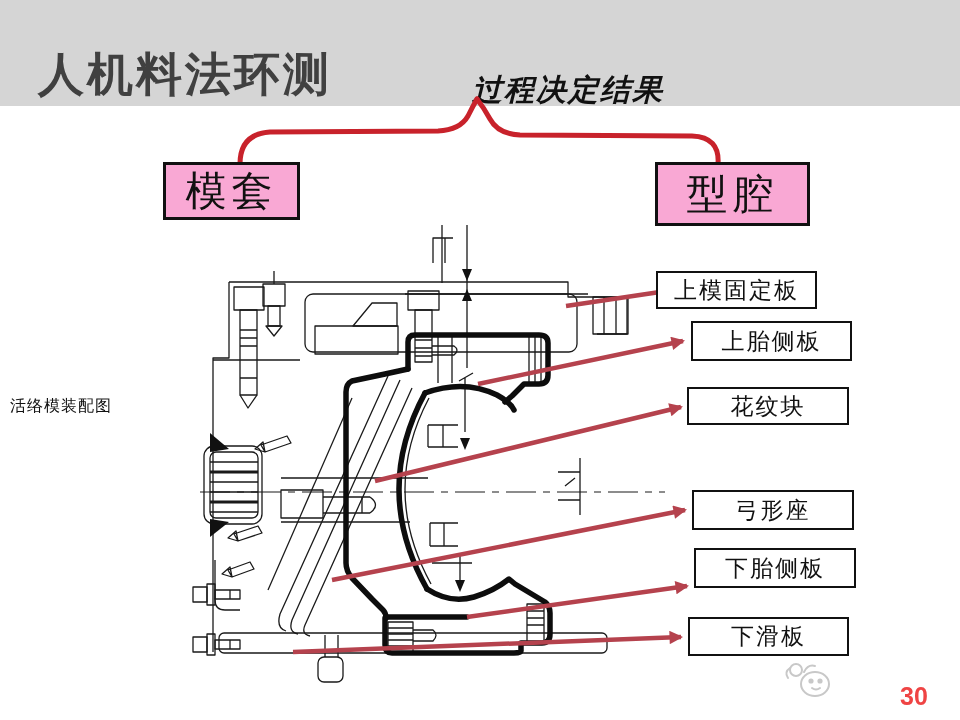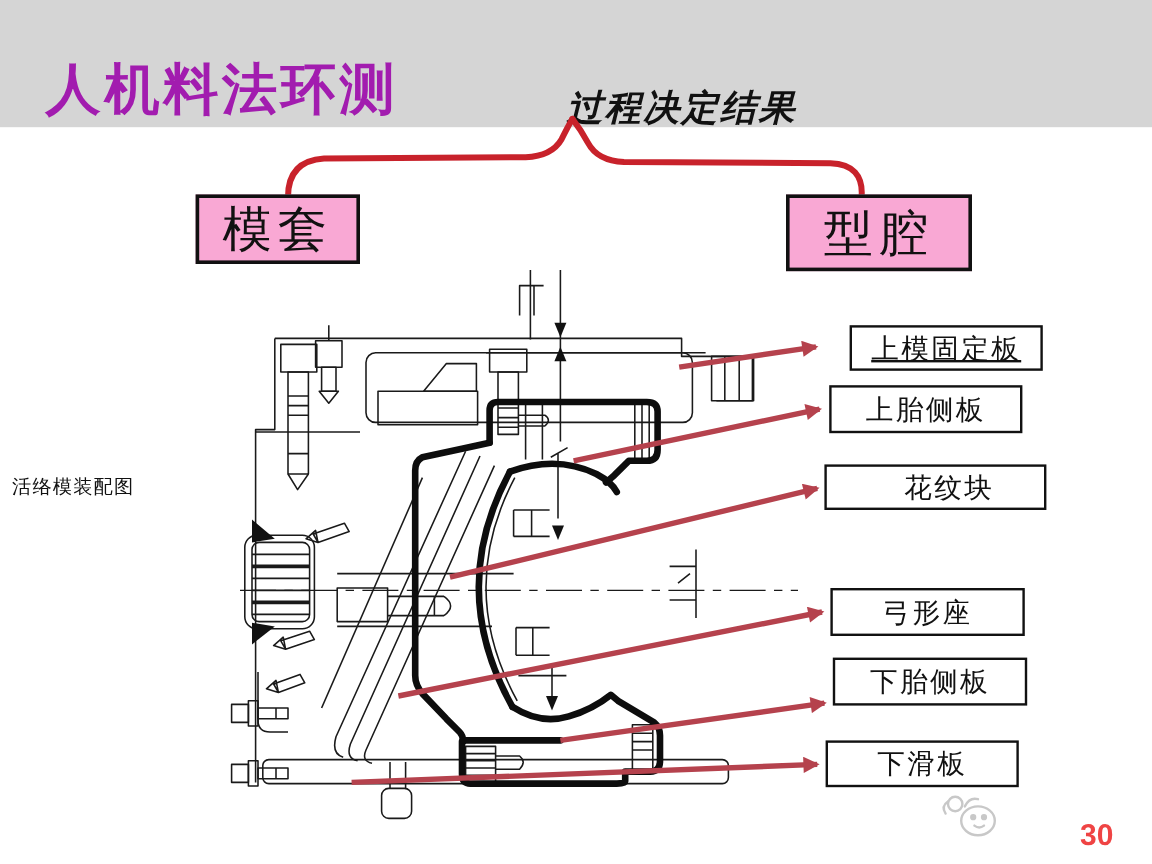--- a/index.html
+++ b/index.html
@@ -1,31 +1,31 @@
 <!DOCTYPE html>
 <html><head>
 <meta charset="utf-8">
 <style>
   html,body{margin:0;padding:0;background:#fff;}
   .slide{position:relative;width:960px;height:720px;background:#fff;overflow:hidden;
          font-family:"Liberation Sans","DejaVu Sans",sans-serif;}
   .top-band{position:absolute;left:0;top:0;width:960px;height:106px;background:#d5d5d5;}
-  .page-title{position:absolute;left:38px;top:44px;font-size:46px;font-weight:bold;color:#a21caf;letter-spacing:3px;white-space:nowrap;}
+  .page-title{position:absolute;left:38px;top:44px;font-size:46px;font-weight:bold;color:#404040;letter-spacing:3px;white-space:nowrap;}
   .process-note{position:absolute;left:472px;top:70px;font-size:30px;font-weight:bold;font-style:italic;color:#111;letter-spacing:2px;white-space:nowrap;}
   .concept-box{position:absolute;border:3px solid #111;background:#f9a8d4;display:flex;align-items:center;justify-content:center;
                font-family:"Liberation Serif","DejaVu Serif",serif;font-size:41px;color:#111;letter-spacing:5px;}
   .concept-box.left{left:163px;top:162px;width:131px;height:52px;}
   .concept-box.right{left:655px;top:162px;width:149px;height:58px;}
   .diagram-caption{position:absolute;left:10px;top:396px;font-size:16px;color:#111;
                    font-family:"Liberation Serif","DejaVu Serif",serif;letter-spacing:1px;white-space:nowrap;}
   .callout{position:absolute;border:2px solid #111;background:#fff;display:flex;align-items:center;justify-content:center;
            font-family:"Liberation Serif","DejaVu Serif",serif;font-size:23px;color:#111;letter-spacing:2px;white-space:nowrap;}
-  .callout.c1{left:708px;top:271px;width:157px;height:34px;text-decoration:underline;}
+  .callout.c1{left:656px;top:271px;width:157px;height:34px;}
   .callout.c2{left:691px;top:321px;width:157px;height:36px;}
-  .callout.c3{left:687px;top:387px;width:158px;height:34px;padding-left:23px;}
+  .callout.c3{left:687px;top:387px;width:158px;height:34px;}
   .callout.c4{left:692px;top:490px;width:158px;height:36px;}
   .callout.c5{left:694px;top:548px;width:158px;height:36px;}
   .callout.c6{left:688px;top:617px;width:157px;height:35px;}
   .art{position:absolute;left:0;top:0;width:960px;height:720px;}
   .brand-name{position:absolute;left:836px;top:664px;font-size:27px;font-weight:bold;color:#c4c4c4;
               font-family:"Liberation Serif","DejaVu Serif",serif;letter-spacing:2px;white-space:nowrap;}
   .mascot{position:absolute;left:782px;top:656px;width:52px;height:46px;}
   .page-number{position:absolute;left:900px;top:682px;font-size:25px;font-weight:bold;color:#ef4444;}
 </style>
 </head>

